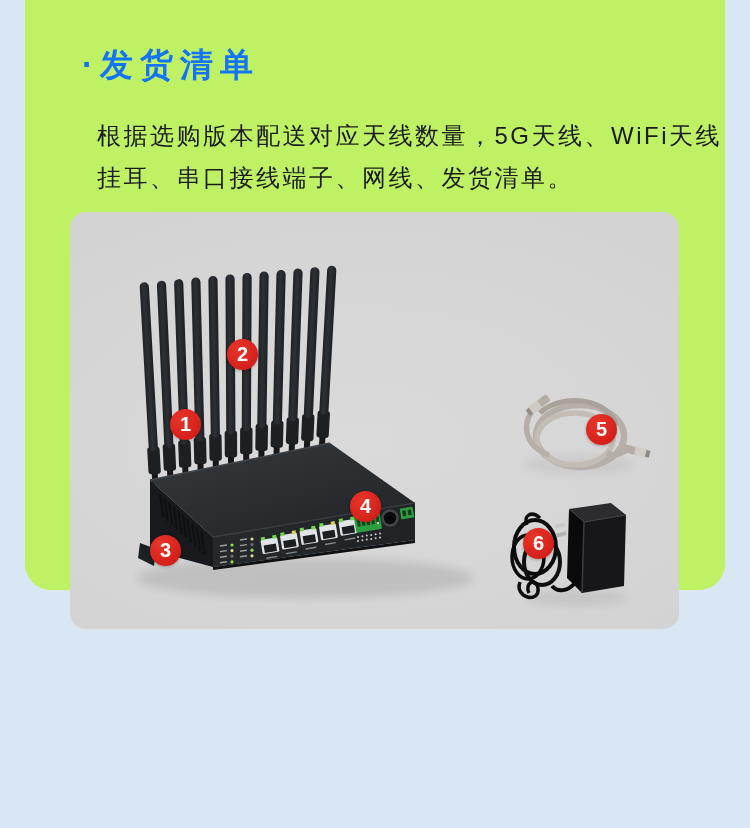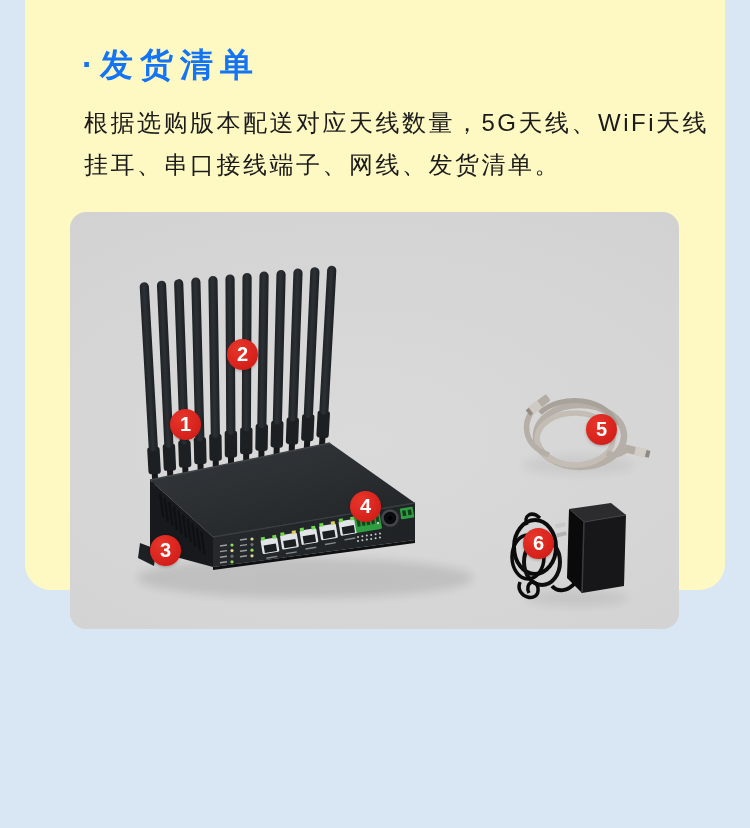--- a/index.html
+++ b/index.html
@@ -3,29 +3,29 @@
 <meta charset="utf-8">
 <style>
   html,body{margin:0;padding:0;}
   body{
     width:750px;height:828px;overflow:hidden;
     background:#d9e6f4;
     font-family:"Liberation Sans","DejaVu Sans",sans-serif;
   }
   .card{
     position:absolute;left:25px;top:0;width:700px;height:590px;
-    background:#fef9c3;border-radius:0 0 26px 26px;
+    background:#bef264;border-radius:0 0 26px 26px;
   }
   .title{
     margin:0;position:absolute;left:57px;top:44px;
     font-size:33px;font-weight:bold;letter-spacing:7px;
     color:#1474f6;line-height:42px;white-space:nowrap;
   }
   .desc{
-    margin:1px;position:absolute;left:58px;width:620px;
+    margin:14px;position:absolute;left:58px;width:620px;
     font-size:24px;line-height:42px;letter-spacing:2.5px;
     color:#1b1b1b;white-space:nowrap;
   }
   .desc.l1{top:101px;}
   .desc.l2{top:143px;}
   .panel{
     position:absolute;left:45px;top:212px;width:609px;height:417px;
     border-radius:16px;overflow:hidden;
     background:radial-gradient(120% 100% at 48% 55%, #dadada 0%, #d4d4d4 55%, #cccccc 100%);
   }

